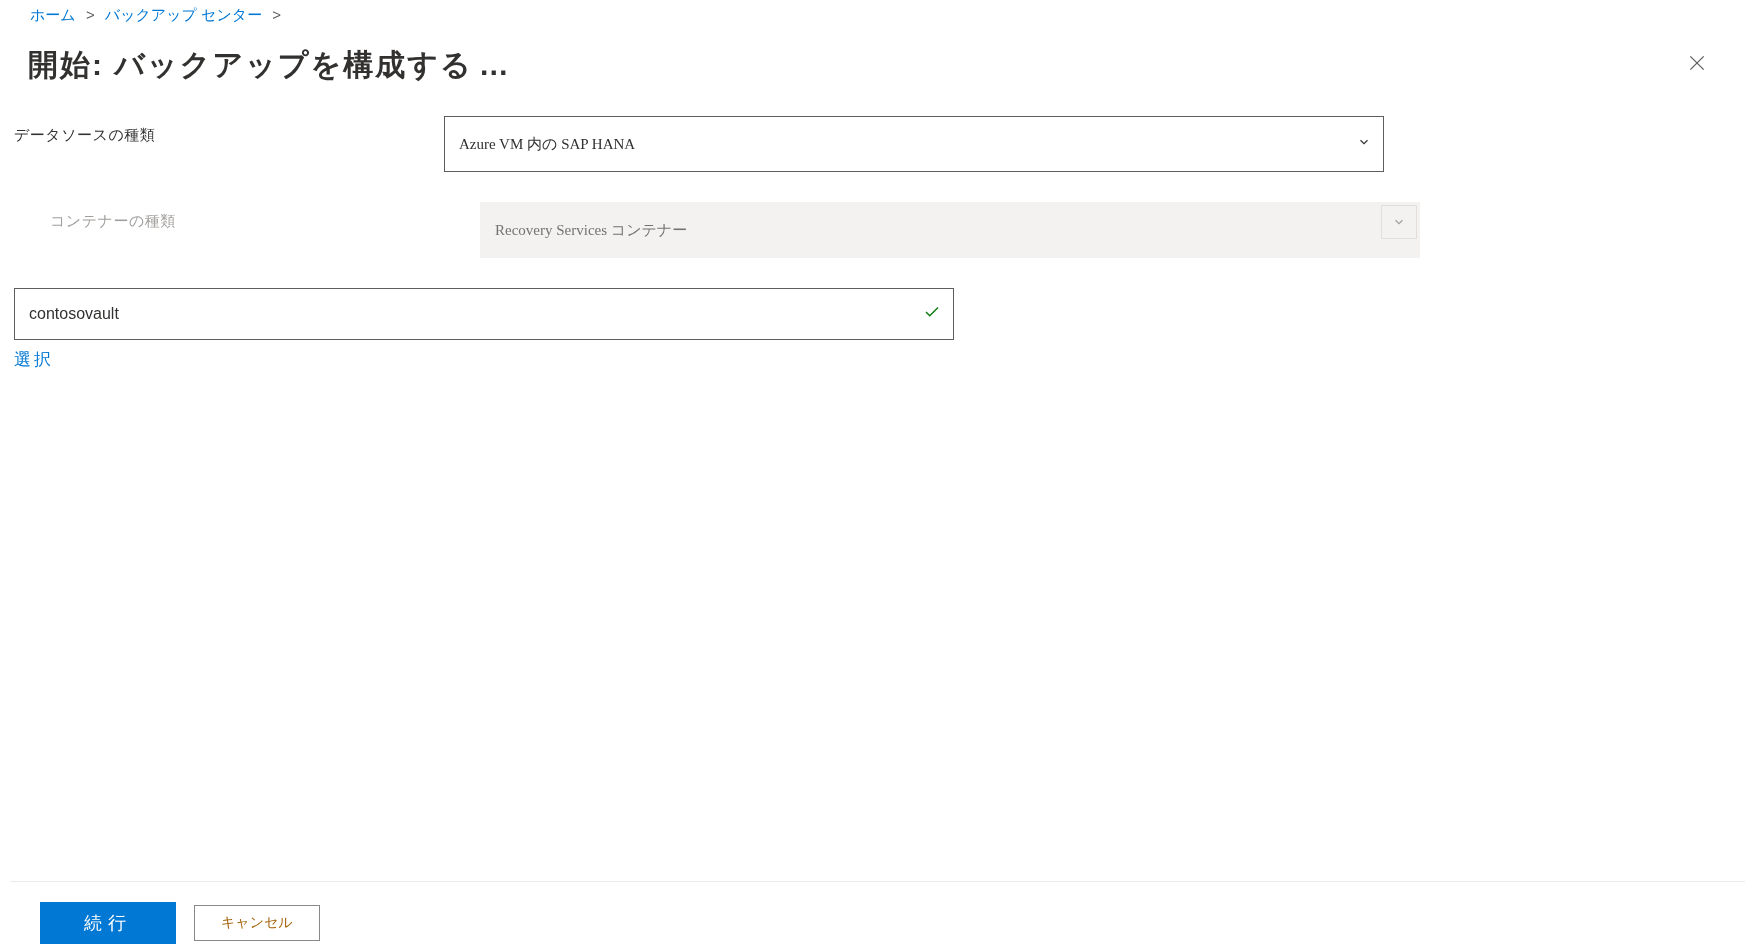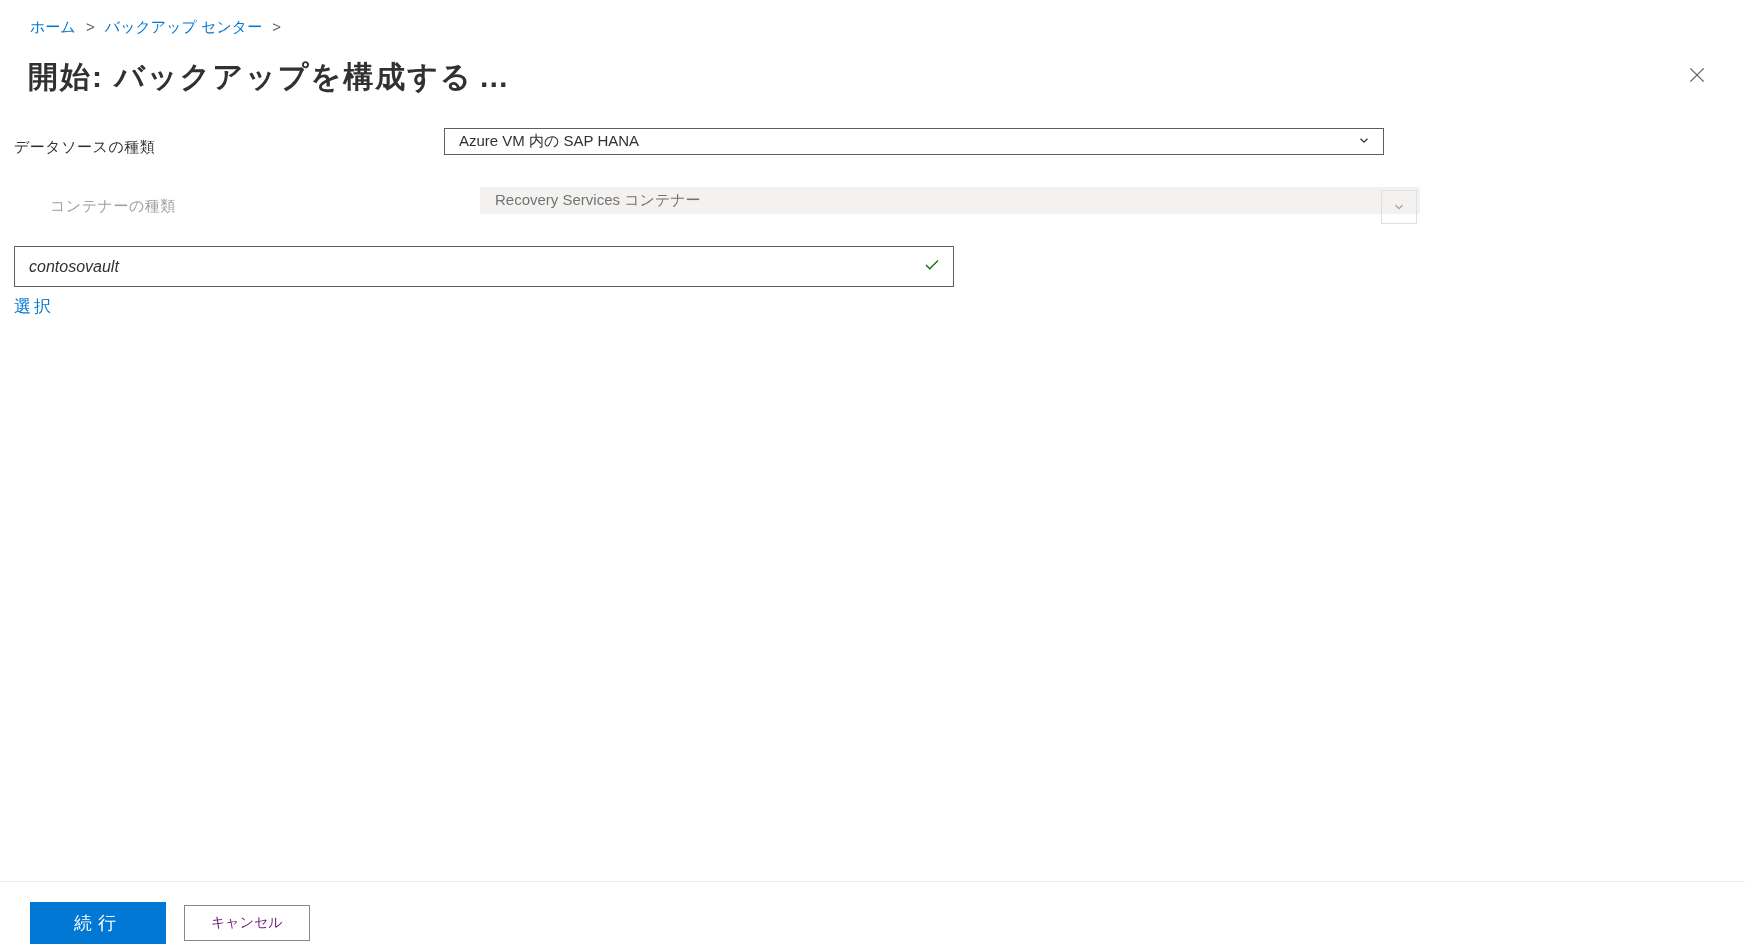--- a/index.html
+++ b/index.html
@@ -11,21 +11,21 @@
       font-family: 'Segoe UI', 'Meiryo', 'Hiragino Kaku Gothic Pro', sans-serif;
       background: #ffffff;
       color: #323130;
       font-size: 14px;
       width: 1745px;
       height: 947px;
       position: relative;
       overflow: hidden;
     }
     .breadcrumb {
-      padding: 18px 30px 0 30px;
+      padding: 6px 30px 0 30px;
       font-size: 15px;
     }
     .breadcrumb a {
       color: #0078d4;
       text-decoration: none;
     }
     .breadcrumb-sep {
       color: #605e5c;
       margin: 0 6px;
     }
@@ -85,24 +85,25 @@
     .form-control-wrap {
       flex: 1;
       max-width: 940px;
     }
     .select-field {
       position: relative;
       display: flex;
       align-items: center;
       border: 1px solid #605e5c;
       background: #ffffff;
-      height: 27px;
+      height: 56px;
       padding: 0 40px 0 14px;
       font-size: 15px;
       cursor: pointer;
+      font-family: Liberation Serif, serif;
     }
     .select-field.disabled {
       background: #f3f2f1;
       border: 1px solid #f3f2f1;
       color: #737373;
       cursor: default;
     }
     .select-field .chevron {
       position: absolute;
       right: 12px;
@@ -121,43 +122,42 @@
       display: flex;
       align-items: center;
       color: #a19f9d;
     }
     .text-field {
       position: relative;
       display: flex;
       align-items: center;
       border: 1px solid #605e5c;
       background: #ffffff;
-      height: 41px;
+      height: 52px;
       padding: 0 40px 0 14px;
       font-size: 16px;
-      font-style: italic;
     }
     .valid-check {
       position: absolute;
       right: 12px;
       top: 50%;
       transform: translateY(-50%);
       color: #107c10;
     }
     .link-below {
       margin-top: 8px;
       font-size: 17px;
       color: #0078d4;
       cursor: pointer;
       letter-spacing: 3px;
     }
     .footer {
       position: absolute;
       bottom: 0;
-      left: 0;
+      left: 10px;
       right: 0;
       border-top: 1px solid #edebe9;
       padding: 16px 30px 0 30px;
       display: flex;
       gap: 18px;
       align-items: center;
       height: 66px;
     }
     .btn-primary {
       background: #0078d4;
@@ -167,21 +167,21 @@
       font-size: 18px;
       letter-spacing: 6px;
       cursor: pointer;
       font-family: inherit;
       height: 42px;
       display: flex;
       align-items: center;
     }
     .btn-secondary {
       background: #ffffff;
-      color: #701a75;
+      color: #a16207;
       border: 1px solid #8a8886;
       padding: 8px 26px;
       font-size: 14px;
       cursor: pointer;
       font-family: Liberation Sans, sans-serif;
       height: 36px;
     }
   </style>
 </head>
 <body>

